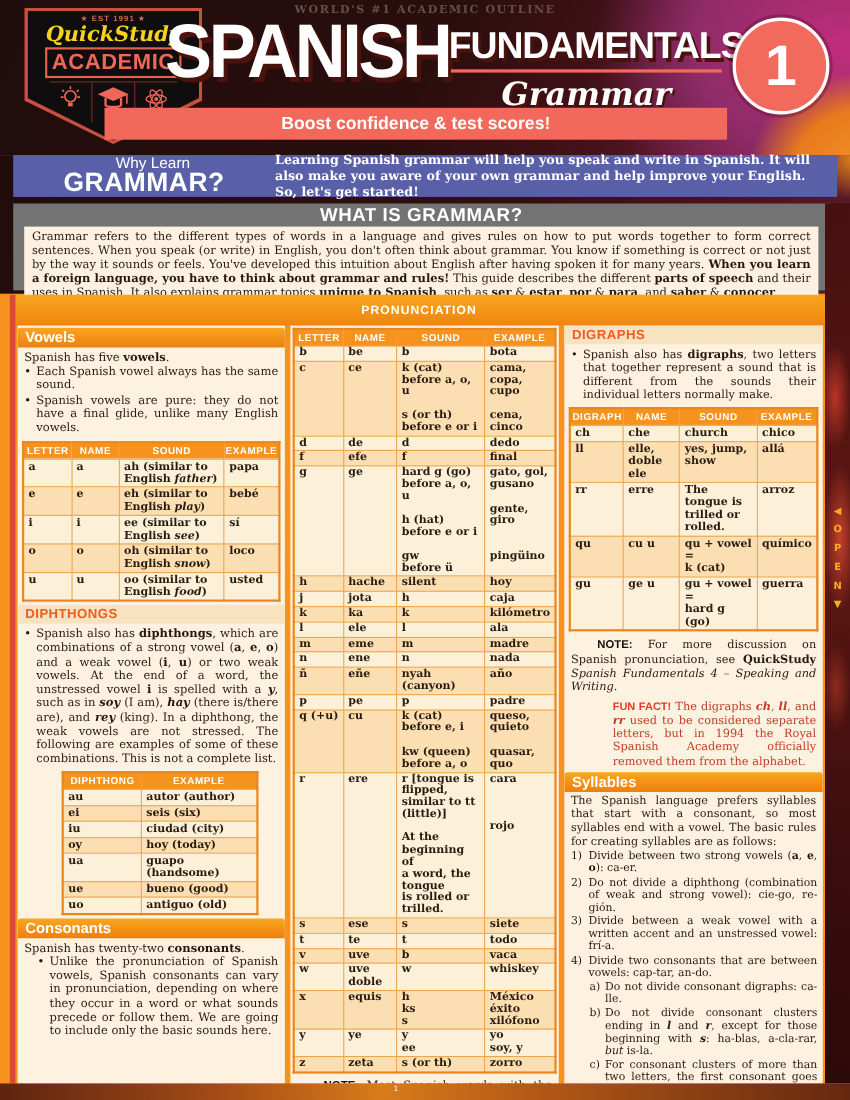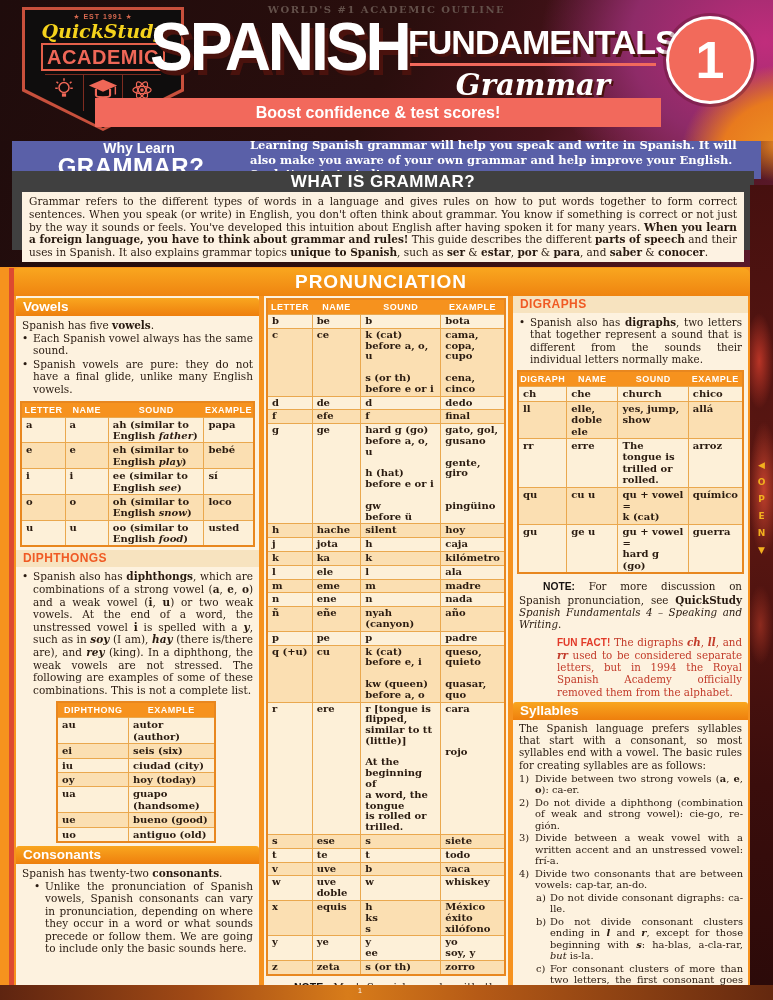--- a/index.html
+++ b/index.html
@@ -47,36 +47,36 @@
     display:flex;align-items:center;justify-content:center;
     font-family:"Liberation Sans",sans-serif;font-weight:900;font-size:52px;color:#fff;}
   .boost{position:absolute;left:95px;top:98px;width:566px;height:29px;background:#f2695c;
     display:flex;align-items:center;justify-content:center;color:#fff;font-weight:700;
     font-size:16px;font-family:"Liberation Sans",sans-serif;}
 
   
   .why-bar{position:absolute;left:12px;top:141px;width:749px;height:38px;background:#5a60a8;
     display:flex;align-items:center;color:#fff;}
   .why-left{width:238px;text-align:center;line-height:1;}
-  .why-eyebrow{font-family:"Liberation Sans",sans-serif;font-size:14px;font-weight:700;padding-left:16px;}
+  .why-eyebrow{font-family:"Liberation Sans",sans-serif;font-size:14px;font-weight:400;padding-left:16px;}
   .why-title{font-family:"Liberation Sans",sans-serif;font-size:24px;font-weight:900;letter-spacing:.5px;}
   .why-text{flex:1;font-size:11.5px;font-weight:700;line-height:1.3;padding-right:10px;}
 
   
-  .what{position:absolute;left:12px;top:171px;width:742px;height:79px;background:#404040;}
+  .what{position:absolute;left:12px;top:185px;width:742px;height:79px;background:#737373;}
   .what-title{text-align:center;color:#fff;font-family:"Liberation Sans",sans-serif;font-weight:900;
     font-size:17px;letter-spacing:.5px;line-height:21px;}
   .what-body{margin:0 10px;background:#fdf2e2;padding:3px 7px;font-size:10.5px;line-height:1.22;
     color:#27190f;text-align:justify;}
 
   
   .pron-banner{position:absolute;left:12px;top:268px;width:738px;height:28px;
     background:linear-gradient(#f9a61f,#ef8410);border-radius:7px 7px 0 0;
     display:flex;align-items:center;justify-content:center;color:#fff;
-    font-family:"Liberation Sans",sans-serif;font-weight:900;font-size:19px;letter-spacing:1px;}
+    font-family:"Liberation Sans",sans-serif;font-weight:900;font-size:11px;letter-spacing:1px;}
   .left-strip{position:absolute;left:9px;top:268px;width:5px;height:717px;background:#dd4a30;}
   .cols{position:absolute;left:16px;top:296px;width:732px;height:689px;display:flex;gap:5px;}
   .panel{background:#fdf2df;overflow:hidden;}
   .col-left{width:243px;flex:none;}
   .col-mid{width:244px;flex:none;}
   .col-right{width:235px;flex:none;}
 
   .bar{height:18px;line-height:18px;background:linear-gradient(#f9a61f,#ee7f0d);color:#fff;
     font-family:"Liberation Sans",sans-serif;font-weight:900;font-size:13.5px;padding-left:7px;
     border-radius:3px 3px 0 0;margin-top:2px;}
@@ -90,21 +90,21 @@
   .li .txt{flex:1;text-align:justify;}
 
   .tbl{border-collapse:collapse;border:2px solid #e8871f;margin:3px 4px;width:calc(100% - 8px);}
   .tbl th{background:#f6921e;color:#fff;font-family:"Liberation Sans",sans-serif;font-size:9px;
     font-weight:800;letter-spacing:.5px;padding:2px 1px;text-align:center;}
   .tbl td{border:1px solid #eaa84e;padding:1px 4px;font-size:10px;line-height:1.14;font-weight:700;
     color:#2a1b10;vertical-align:top;background:#fdf0d8;}
   .tbl tr:nth-child(even) td{background:#fbdfb2;}
   .tbl-vowels td:nth-child(1){width:36px;} .tbl-vowels td:nth-child(2){width:40px;}
   .tbl-vowels td:nth-child(3){width:106px;}
-  .tbl-diph{margin-left:40px;width:160px;}
+  .tbl-diph{margin-left:40px;width:179px;}
   .tbl-diph td:nth-child(1){width:62px;}
   .tbl-letters{margin:0 2px 2px 2px;width:calc(100% - 4px);}
   .tbl-letters td{line-height:1.08;}
   .tbl-letters td:nth-child(1){width:44px;} .tbl-letters td:nth-child(2){width:52px;}
   .tbl-letters td:nth-child(3){width:100px;}
   .tbl-digraphs td:nth-child(1){width:40px;} .tbl-digraphs td:nth-child(2){width:54px;}
   .tbl-digraphs td:nth-child(3){width:84px;}
 
   .note{padding:3px 6px 2px 6px;font-size:10.5px;line-height:1.2;color:#27190f;text-align:justify;}
   .lbl{font-family:"Liberation Sans",sans-serif;font-weight:800;}

